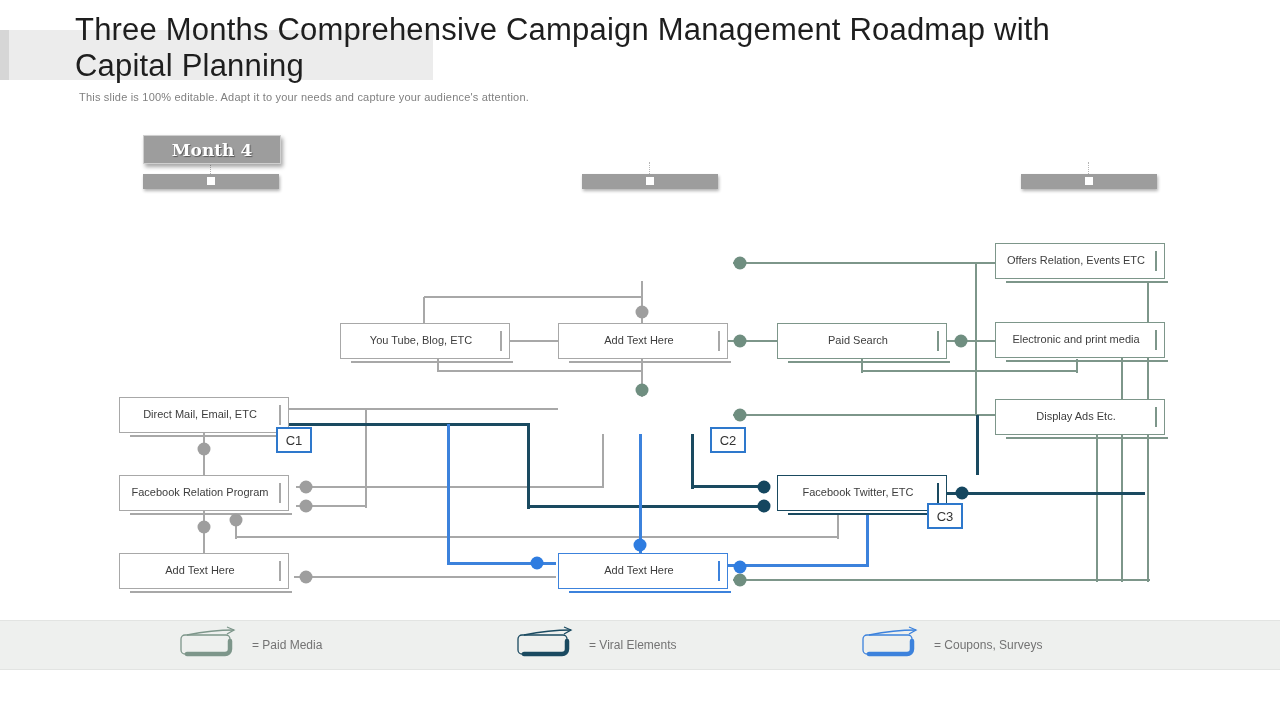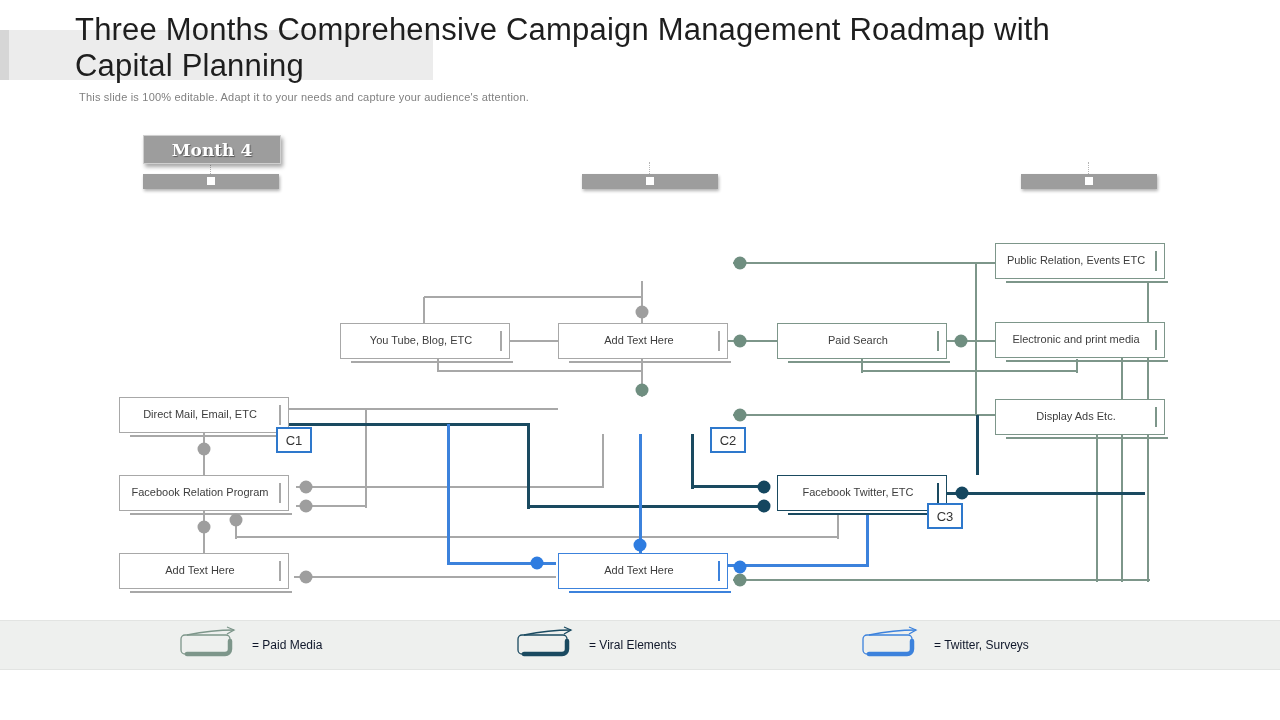--- a/index.html
+++ b/index.html
@@ -32,21 +32,21 @@
           box-sizing:border-box;display:flex;align-items:center;justify-content:center;
           font-size:13px;color:#333;z-index:4;}
 
   #lines .ln{position:absolute;z-index:1;}
   #lines .dot{position:absolute;width:13px;height:13px;border-radius:50%;
               transform:translate(-50%,-50%);z-index:3;}
 
   .legend-band{position:absolute;left:0;top:620px;width:1280px;height:48px;background:#eef0ee;
                border-top:1px solid #e2e4e2;border-bottom:1px solid #e2e4e2;}
   .legend-item{position:absolute;top:626px;display:flex;align-items:center;gap:12px;z-index:2;}
-  .legend-item .ltext{font-size:12px;color:#0f172a;text-align:center;}
+  .legend-item .ltext{font-size:12px;color:#737373;text-align:center;}
 </style>
 </head>
 <body>
 
 <div id="slide">
 
   <div class="band"></div>
   <div class="band-edge"></div>
   <div class="title">Three Months Comprehensive Campaign Management Roadmap with Capital Planning</div>
   <div class="subtitle">This slide is 100% editable. Adapt it to your needs and capture your audience's attention.</div>
@@ -130,21 +130,21 @@
       <div class="dot" style="left: 764px; top: 506px; background: rgb(20, 70, 95);"></div>
       <div class="dot" style="left: 962px; top: 493px; background: rgb(20, 70, 95);"></div>
       <div class="dot" style="left: 537px; top: 563px; background: rgb(46, 124, 224);"></div>
       <div class="dot" style="left: 640px; top: 545px; background: rgb(46, 124, 224);"></div>
       <div class="dot" style="left: 740px; top: 567px; background: rgb(46, 124, 224);"></div>
     </div>
 
   <div class="node" style="left:340px;top:323px;--c:#a8a8a8">You Tube, Blog, ETC</div>
   <div class="node" style="left:558px;top:323px;--c:#a8a8a8">Add Text Here</div>
   <div class="node" style="left:777px;top:323px;--c:#7d968a">Paid Search</div>
-  <div class="node" style="left:995px;top:243px;--c:#7d968a">Public Relation, Events ETC</div>
+  <div class="node" style="left:995px;top:243px;--c:#7d968a">Offers Relation, Events ETC</div>
   <div class="node" style="left:995px;top:322px;--c:#7d968a">Electronic and print media</div>
   <div class="node" style="left:119px;top:397px;--c:#a8a8a8">Direct Mail, Email, ETC</div>
   <div class="node" style="left:995px;top:399px;--c:#7d968a">Display Ads Etc.</div>
   <div class="node" style="left:119px;top:475px;--c:#a8a8a8">Facebook Relation Program</div>
   <div class="node" style="left:777px;top:475px;--c:#1a4a60">Facebook Twitter, ETC</div>
   <div class="node" style="left:119px;top:553px;--c:#a8a8a8">Add Text Here</div>
   <div class="node" style="left:558px;top:553px;--c:#3c82dc">Add Text Here</div>
 
   <div class="clabel" style="left:276px;top:427px">C1</div>
   <div class="clabel" style="left:710px;top:427px">C2</div>
@@ -178,16 +178,16 @@
 
   <div class="legend-item" style="left:858px">
     <span style="color:#3c82dc">
       <svg width="64" height="34" viewBox="0 0 64 34">
         <rect x="5" y="9" width="49" height="19" rx="4" fill="none" stroke="currentColor" stroke-width="1.3"></rect>
         <path d="M54 15 v8 a5 5 0 0 1 -5 5 H11" fill="none" stroke="currentColor" stroke-width="4.5" stroke-linecap="round"></path>
         <path d="M11 9 C 26 6, 42 4, 58 4" fill="none" stroke="currentColor" stroke-width="1.3"></path>
         <path d="M51 1 L58 4 L51 8" fill="none" stroke="currentColor" stroke-width="1.3"></path>
       </svg>
     </span>
-    <span class="ltext">= Twitter, Surveys</span>
+    <span class="ltext">= Coupons, Surveys</span>
   </div>
 
 </div>
 
 </body></html>

